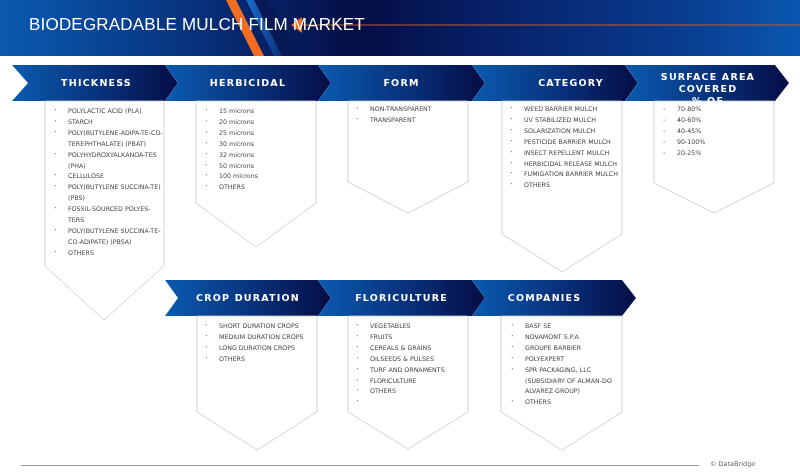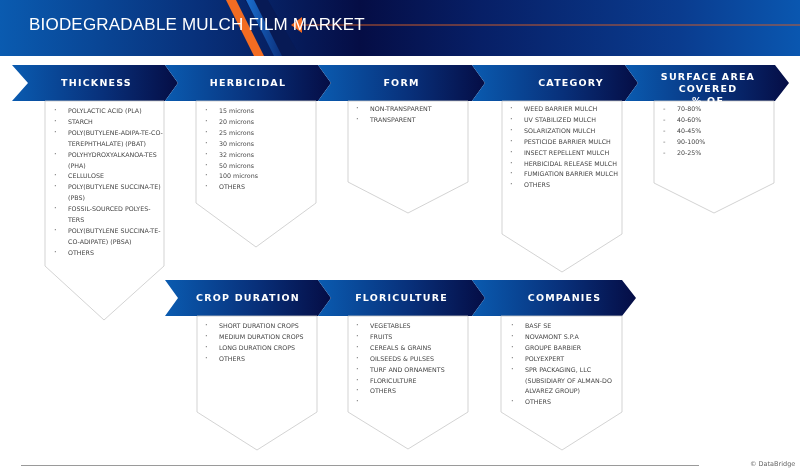--- a/index.html
+++ b/index.html
@@ -36,21 +36,20 @@
     content: "\00B7"; position: absolute; left: 0; top: 0; color: #666; font-size: 8px;
   }
   .list.dash li::before { content: "-"; font-size: 7px; left: 0; }
 
   .footer-line {
     position: absolute; left: 21px; top: 465px; width: 678px; height: 1px; background: #9a9a9a;
   }
   .footer-credit {
     position: absolute; left: 710px; top: 460px; font-size: 6.5px; color: #666;
     font-family: "DejaVu Sans", sans-serif;
-    margin-left: 40px;
   }
 </style>
 </head>
 <body>
 
 <div class="header">
   <svg width="800" height="56">
     <defs>
       <linearGradient id="stripeBlue" x1="0" x2="1" y1="0" y2="0">
         <stop offset="0" stop-color="#1a6fd0"></stop>
@@ -155,21 +154,21 @@
 <ul class="list dash" style="left:663px; top:104px; width:100px;">
   <li>70-80%</li>
   <li>40-60%</li>
   <li>40-45%</li>
   <li>90-100%</li>
   <li>20-25%</li>
 </ul>
 
 <div class="chev-label" style="left:178px; top:292px; width:140px;">CROP DURATION</div>
 <div class="chev-label" style="left:331px; top:292px; width:141px;">FLORICULTURE</div>
-<div class="chev-label" style="left:496px; top:292px; width:137px;">COMPANIES</div>
+<div class="chev-label" style="left:476px; top:292px; width:137px;">COMPANIES</div>
 
 <ul class="list" style="left:205px; top:321px; width:110px;">
   <li>SHORT DURATION CROPS</li>
   <li>MEDIUM DURATION CROPS</li>
   <li>LONG DURATION CROPS</li>
   <li>OTHERS</li>
 </ul>
 
 <ul class="list" style="left:356px; top:321px; width:110px;">
   <li>VEGETABLES</li>

